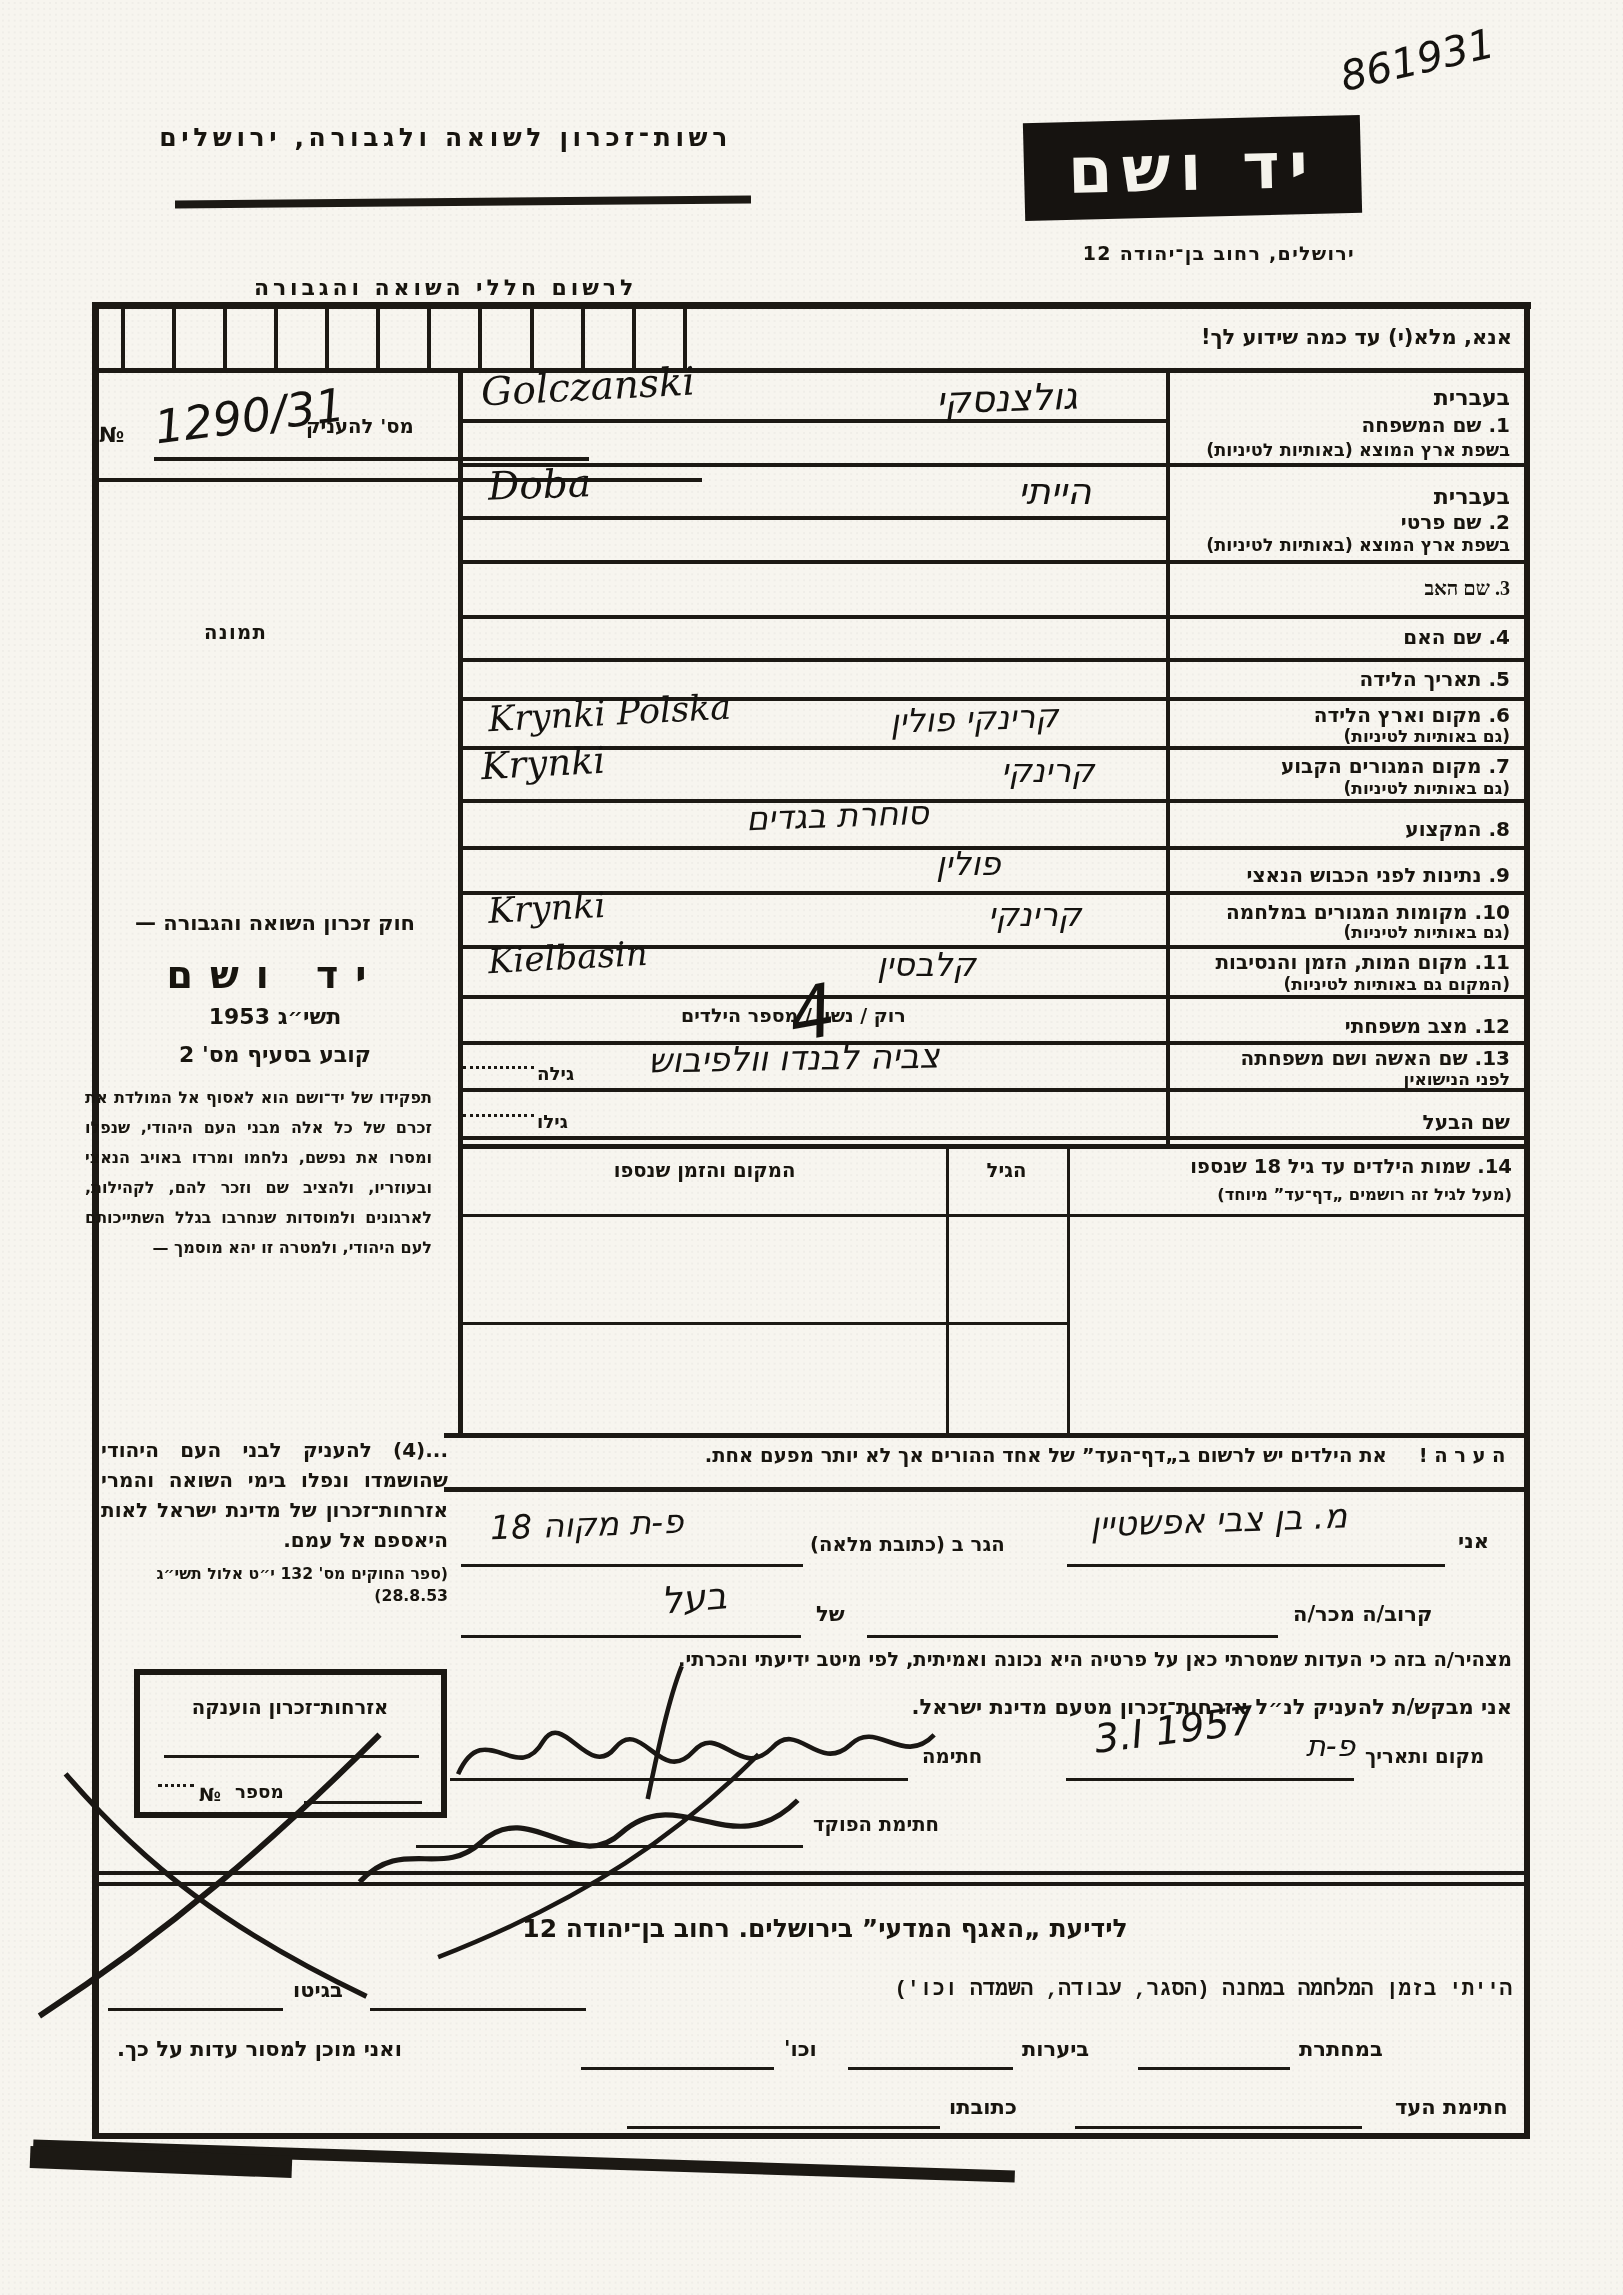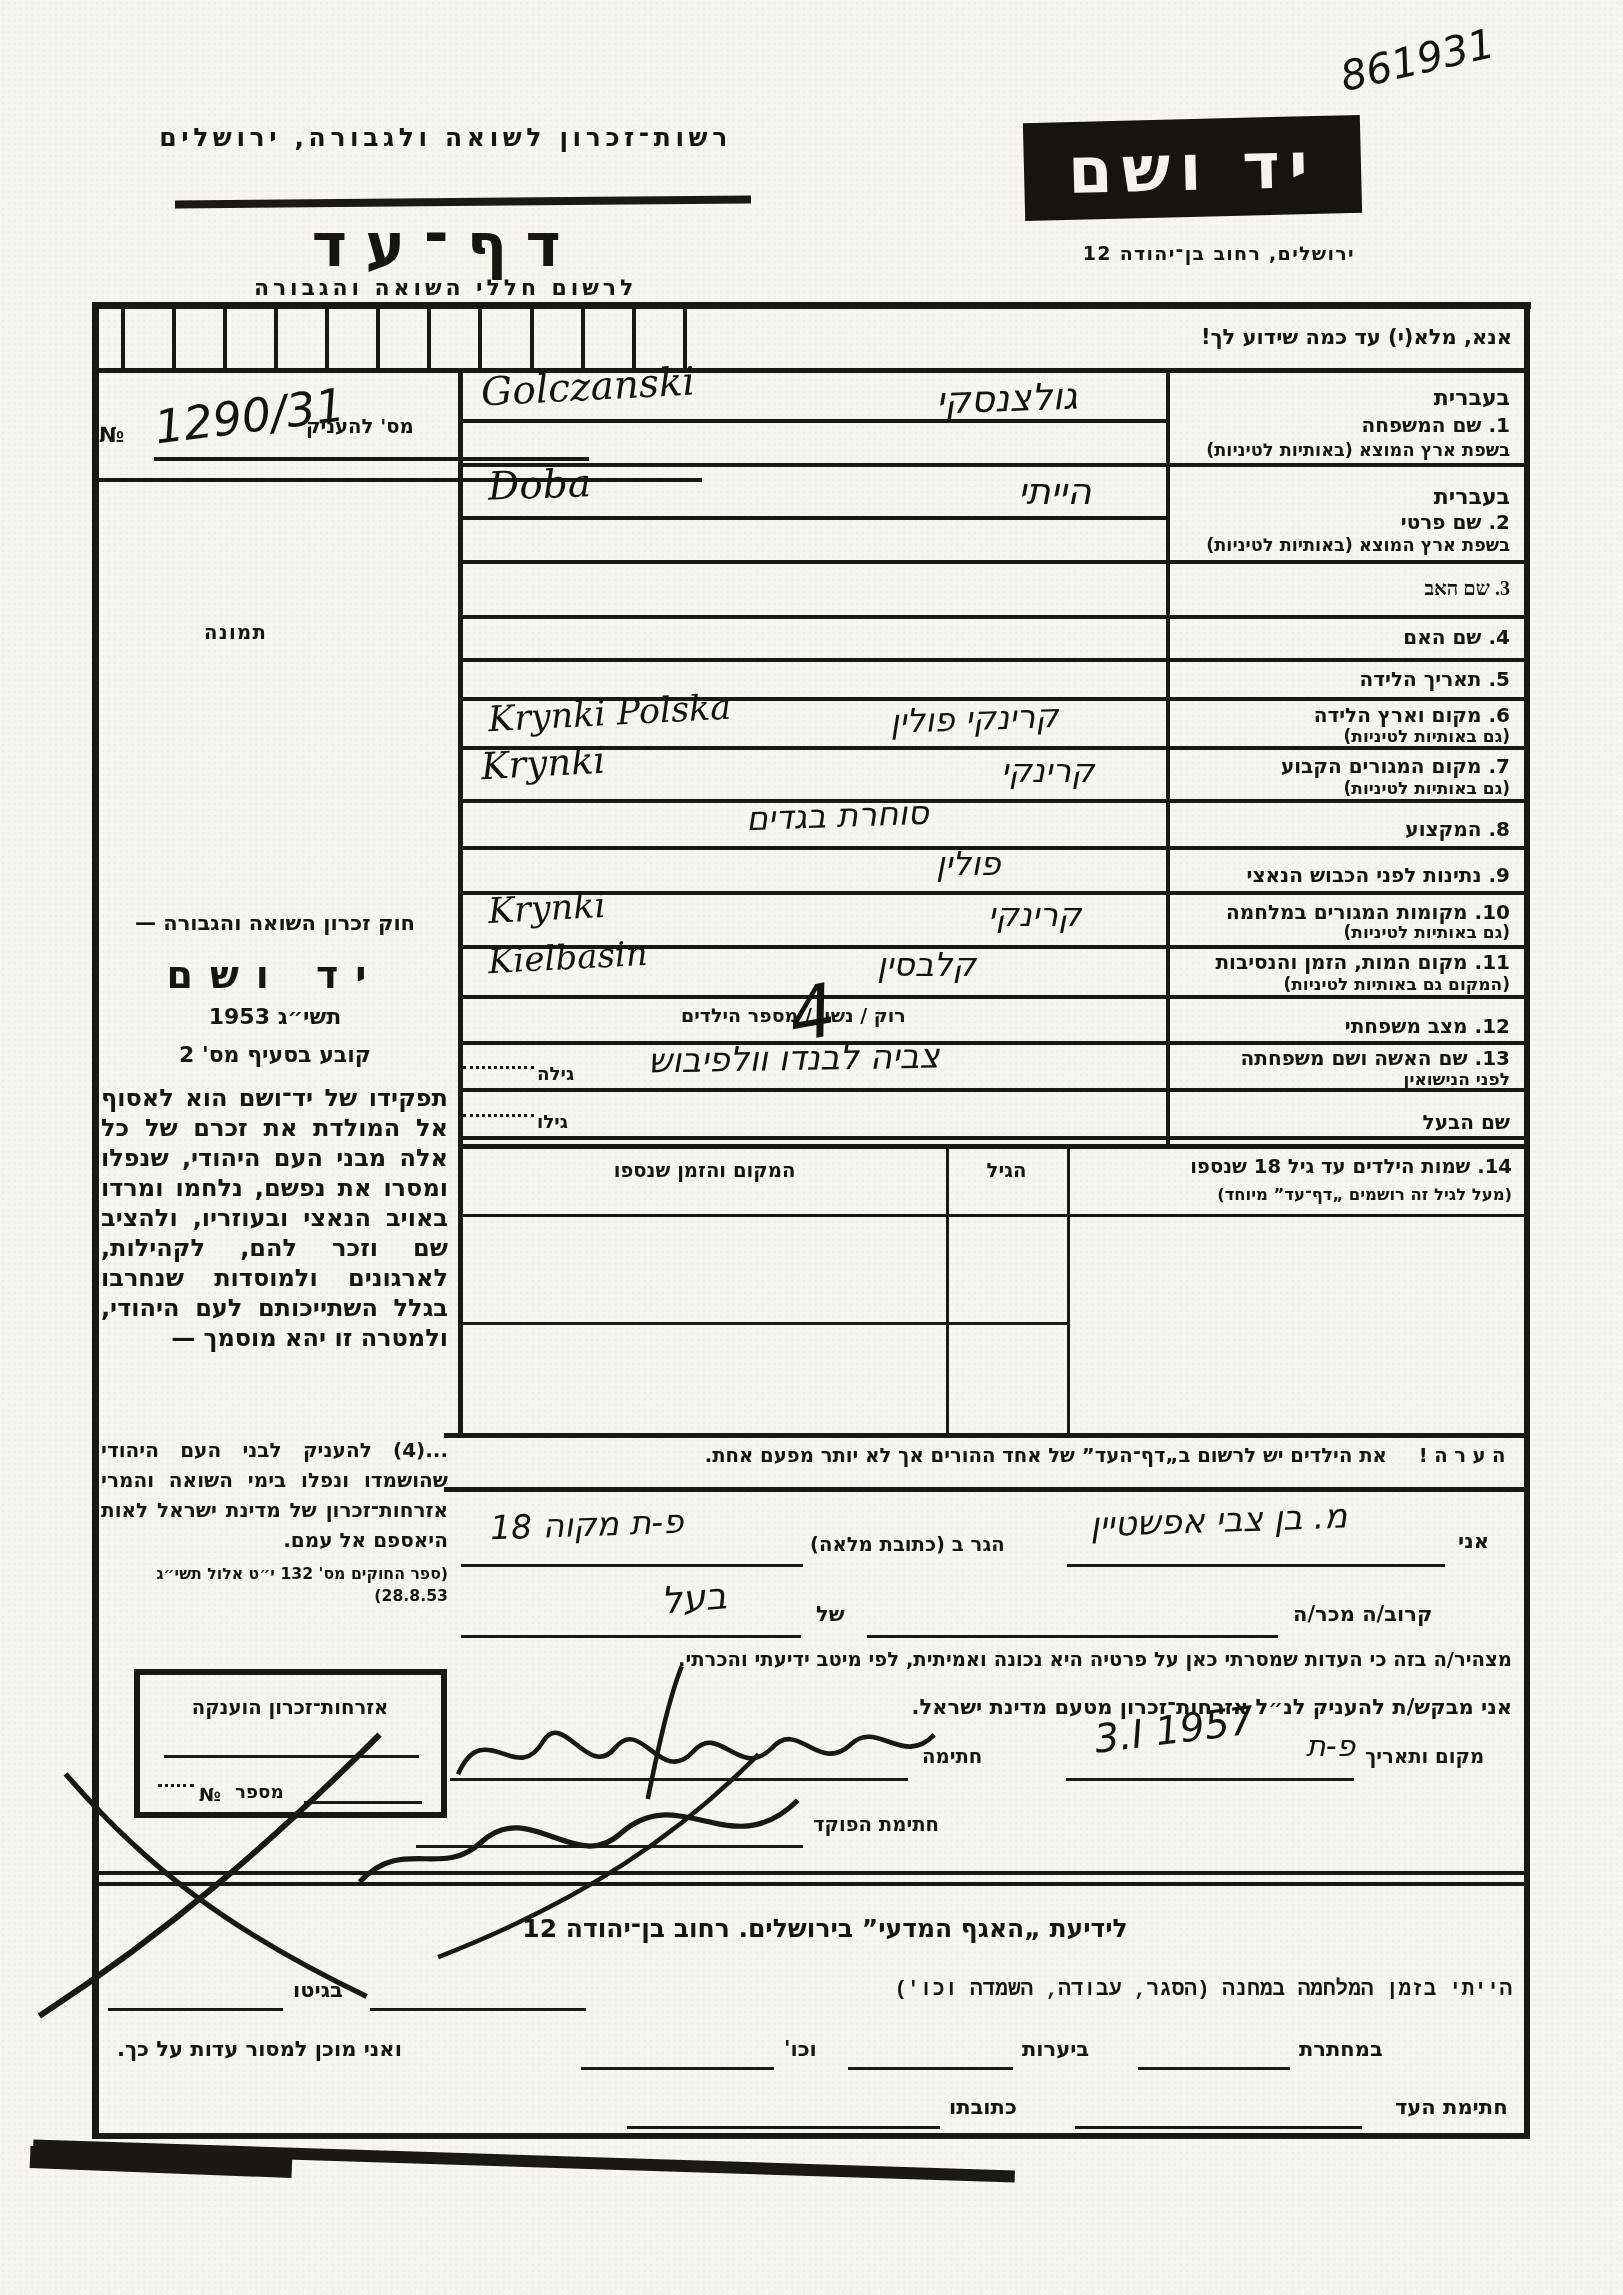--- a/index.html
+++ b/index.html
@@ -22,21 +22,20 @@
 </style>
 </head>
 <body>
 
 <div class="page">
 
   <div class="hw" style="left:1339px;top:36px;font-size:41px;transform:rotate(-13deg);">861931</div>
 
   <div class="t he ctr" style="left:118px;top:124px;width:655px;font-size:25px;letter-spacing:4.6px;">רשות־זכרון לשואה ולגבורה, ירושלים</div>
   <div class="ln" style="left:175px;top:198px;width:576px;height:7.9px;transform:rotate(-0.5deg);"></div>
-  <div class="t he ctr" style="left:118px;top:211px;width:655px;font-size:60px;letter-spacing:18.3px;">דף־עד</div>
   <div class="t he ctr" style="left:118px;top:275px;width:655px;font-size:22px;letter-spacing:3.9px;">לרשום חללי השואה והגבורה</div>
 
   <div class="stamp he" style="left:1024px;top:119px;width:337px;height:98px;font-size:64px;letter-spacing:9.2px;transform:rotate(-1.4deg);">
     <span>יד ושם</span>
   </div>
   <div class="t he rt" style="left:949px;top:243px;width:406px;font-size:19px;letter-spacing:1.3px;">ירושלים, רחוב בן־יהודה 12</div>
 
   <div class="ln" style="left:92px;top:302px;width:1439px;height:6.5px;"></div>
   <div class="ln" style="left:92px;top:302px;width:7.2px;height:1836px;"></div>
   <div class="ln" style="left:1524px;top:302px;width:5.9px;height:1836px;"></div>
@@ -150,21 +149,21 @@
     <span style="letter-spacing:6.5px;">הערה!</span>
     <span style="display:inline-block;width:18.3px;"></span>
     <span>את הילדים יש לרשום ב„דף־העד” של אחד ההורים אך לא יותר מפעם אחת.</span>
   </div>
   <div class="ln" style="left:444px;top:1487px;width:1080px;height:5.2px;"></div>
 
   <div class="t he ctr" style="left:105px;top:911px;width:340px;font-size:21px;">חוק זכרון השואה והגבורה —</div>
   <div class="t he ctr" style="left:105px;top:954px;width:340px;font-size:38px;letter-spacing:17px;">יד ושם</div>
   <div class="t he ctr" style="left:105px;top:1004px;width:340px;font-size:22px;">תשי״ג 1953</div>
   <div class="t he ctr" style="left:105px;top:1042px;width:340px;font-size:22px;">קובע בסעיף מס' 2</div>
-  <div class="t he wrap just" style="left:101px;top:1083px;width:347px;font-size:24px;line-height:30px;">תפקידו של יד־ושם הוא לאסוף אל המולדת את זכרם של כל אלה מבני העם היהודי, שנפלו ומסרו את נפשם, נלחמו ומרדו באויב הנאצי ובעוזריו, ולהציב שם וזכר להם, לקהילות, לארגונים ולמוסדות שנחרבו בגלל השתייכותם לעם היהודי, ולמטרה זו יהא מוסמך —</div>
+  <div class="t he wrap just" style="left:85px;top:1083px;width:347px;font-size:16px;line-height:30px;">תפקידו של יד־ושם הוא לאסוף אל המולדת את זכרם של כל אלה מבני העם היהודי, שנפלו ומסרו את נפשם, נלחמו ומרדו באויב הנאצי ובעוזריו, ולהציב שם וזכר להם, לקהילות, לארגונים ולמוסדות שנחרבו בגלל השתייכותם לעם היהודי, ולמטרה זו יהא מוסמך —</div>
   <div class="t he wrap just" style="left:101px;top:1435px;width:347px;font-size:20px;line-height:30px;">...(4) להעניק לבני העם היהודי שהושמדו ונפלו בימי השואה והמרי אזרחות־זכרון של מדינת ישראל לאות היאספם אל עמם.</div>
   <div class="t he wrap" style="left:101px;top:1563px;width:347px;font-size:15.7px;line-height:22px;">(ספר החוקים מס' 132 י״ט אלול תשי״ג 28.8.53)</div>
 
   <div class="t he" style="left:1458px;top:1529px;font-size:21px;">אני</div>
   <div class="hw" style="left:1090px;top:1500px;font-size:34px;transform:rotate(-2deg);">מ. בן צבי אפשטיין</div>
   <div class="ln" style="left:1067px;top:1564px;width:378px;height:3.3px;"></div>
   <div class="t he" style="left:810px;top:1534px;font-size:19.6px;">הגר ב (כתובת מלאה)</div>
   <div class="hw" style="left:490px;top:1505px;font-size:33px;transform:rotate(-2deg);">פ-ת מקוה 18</div>
   <div class="ln" style="left:461px;top:1564px;width:342px;height:3.3px;"></div>
 

